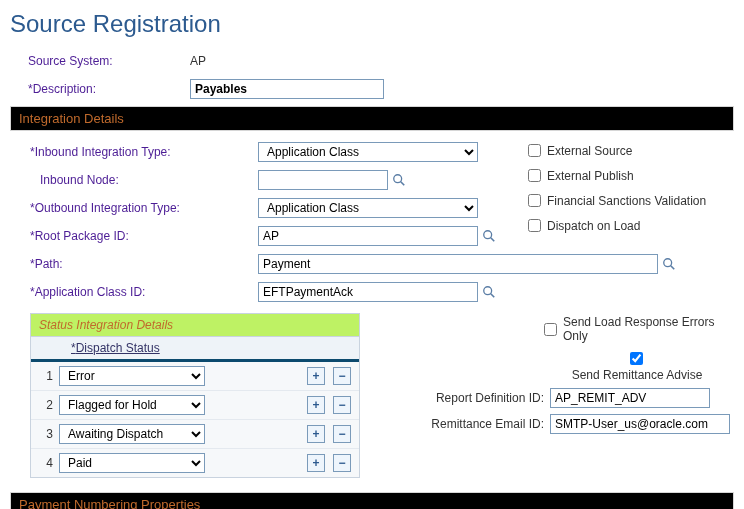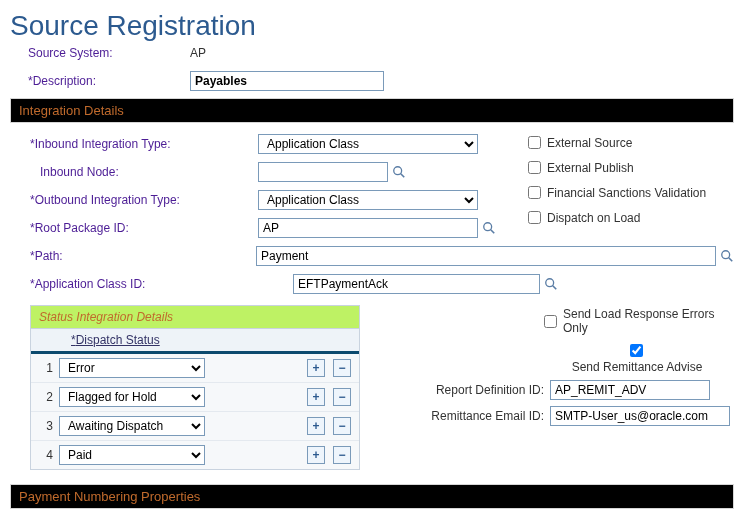--- a/index.html
+++ b/index.html
@@ -7,23 +7,23 @@
     font-family: Arial, Helvetica, sans-serif;
     font-size: 12px;
     color: #333;
     background: #fff;
     margin: 0;
     padding: 10px;
     width: 744px;
   }
   .page-title {
     color: #2c5a8f;
-    font-size: 28px;
+    font-size: 24px;
     font-weight: normal;
-    margin: 0 0 0 0;
+    margin: 0 0 12px 0;
   }
   .row {
     display: flex;
     align-items: center;
     margin-bottom: 6px;
     min-height: 22px;
   }
   .lbl {
     color: #4c1d95;
     text-align: left;
@@ -182,34 +182,34 @@
     <div class="checkbox-row">
       <input type="checkbox" style="">
       <span>Dispatch on Load</span>
     </div>
   </div>
 </div>
 
 <div class="row">
   <div class="lbl req lblcell" style="width:248px; padding-left:20px;">Path:</div>
   <div style="display:flex; align-items:center; flex:1;">
-    <input type="text" style="width: 460px;" value="Payment">
+    <input type="text" style="width: 400px;" value="Payment">
     <span class="lookup-icon">
       <svg class="mag" viewBox="0 0 16 16">
           <circle cx="6.5" cy="6.5" r="4.5" fill="none" stroke="#5a7da5" stroke-width="1.5"></circle>
           <line x1="10" y1="10" x2="14" y2="14" stroke="#5a7da5" stroke-width="1.8"></line>
         </svg>
     </span>
   </div>
 </div>
 
 <div class="row">
   <div class="lbl req lblcell" style="width:248px; padding-left:20px;">Application Class ID:</div>
   <div style="display:flex; align-items:center;">
-    <input type="text" style="width: 247px; margin-left: 35px;" value="EFTPaymentAck">
+    <input type="text" style="width: 220px;" value="EFTPaymentAck">
     <span class="lookup-icon">
       <svg class="mag" viewBox="0 0 16 16">
           <circle cx="6.5" cy="6.5" r="4.5" fill="none" stroke="#5a7da5" stroke-width="1.5"></circle>
           <line x1="10" y1="10" x2="14" y2="14" stroke="#5a7da5" stroke-width="1.8"></line>
         </svg>
     </span>
   </div>
 </div>
 
 <div class="cols">

